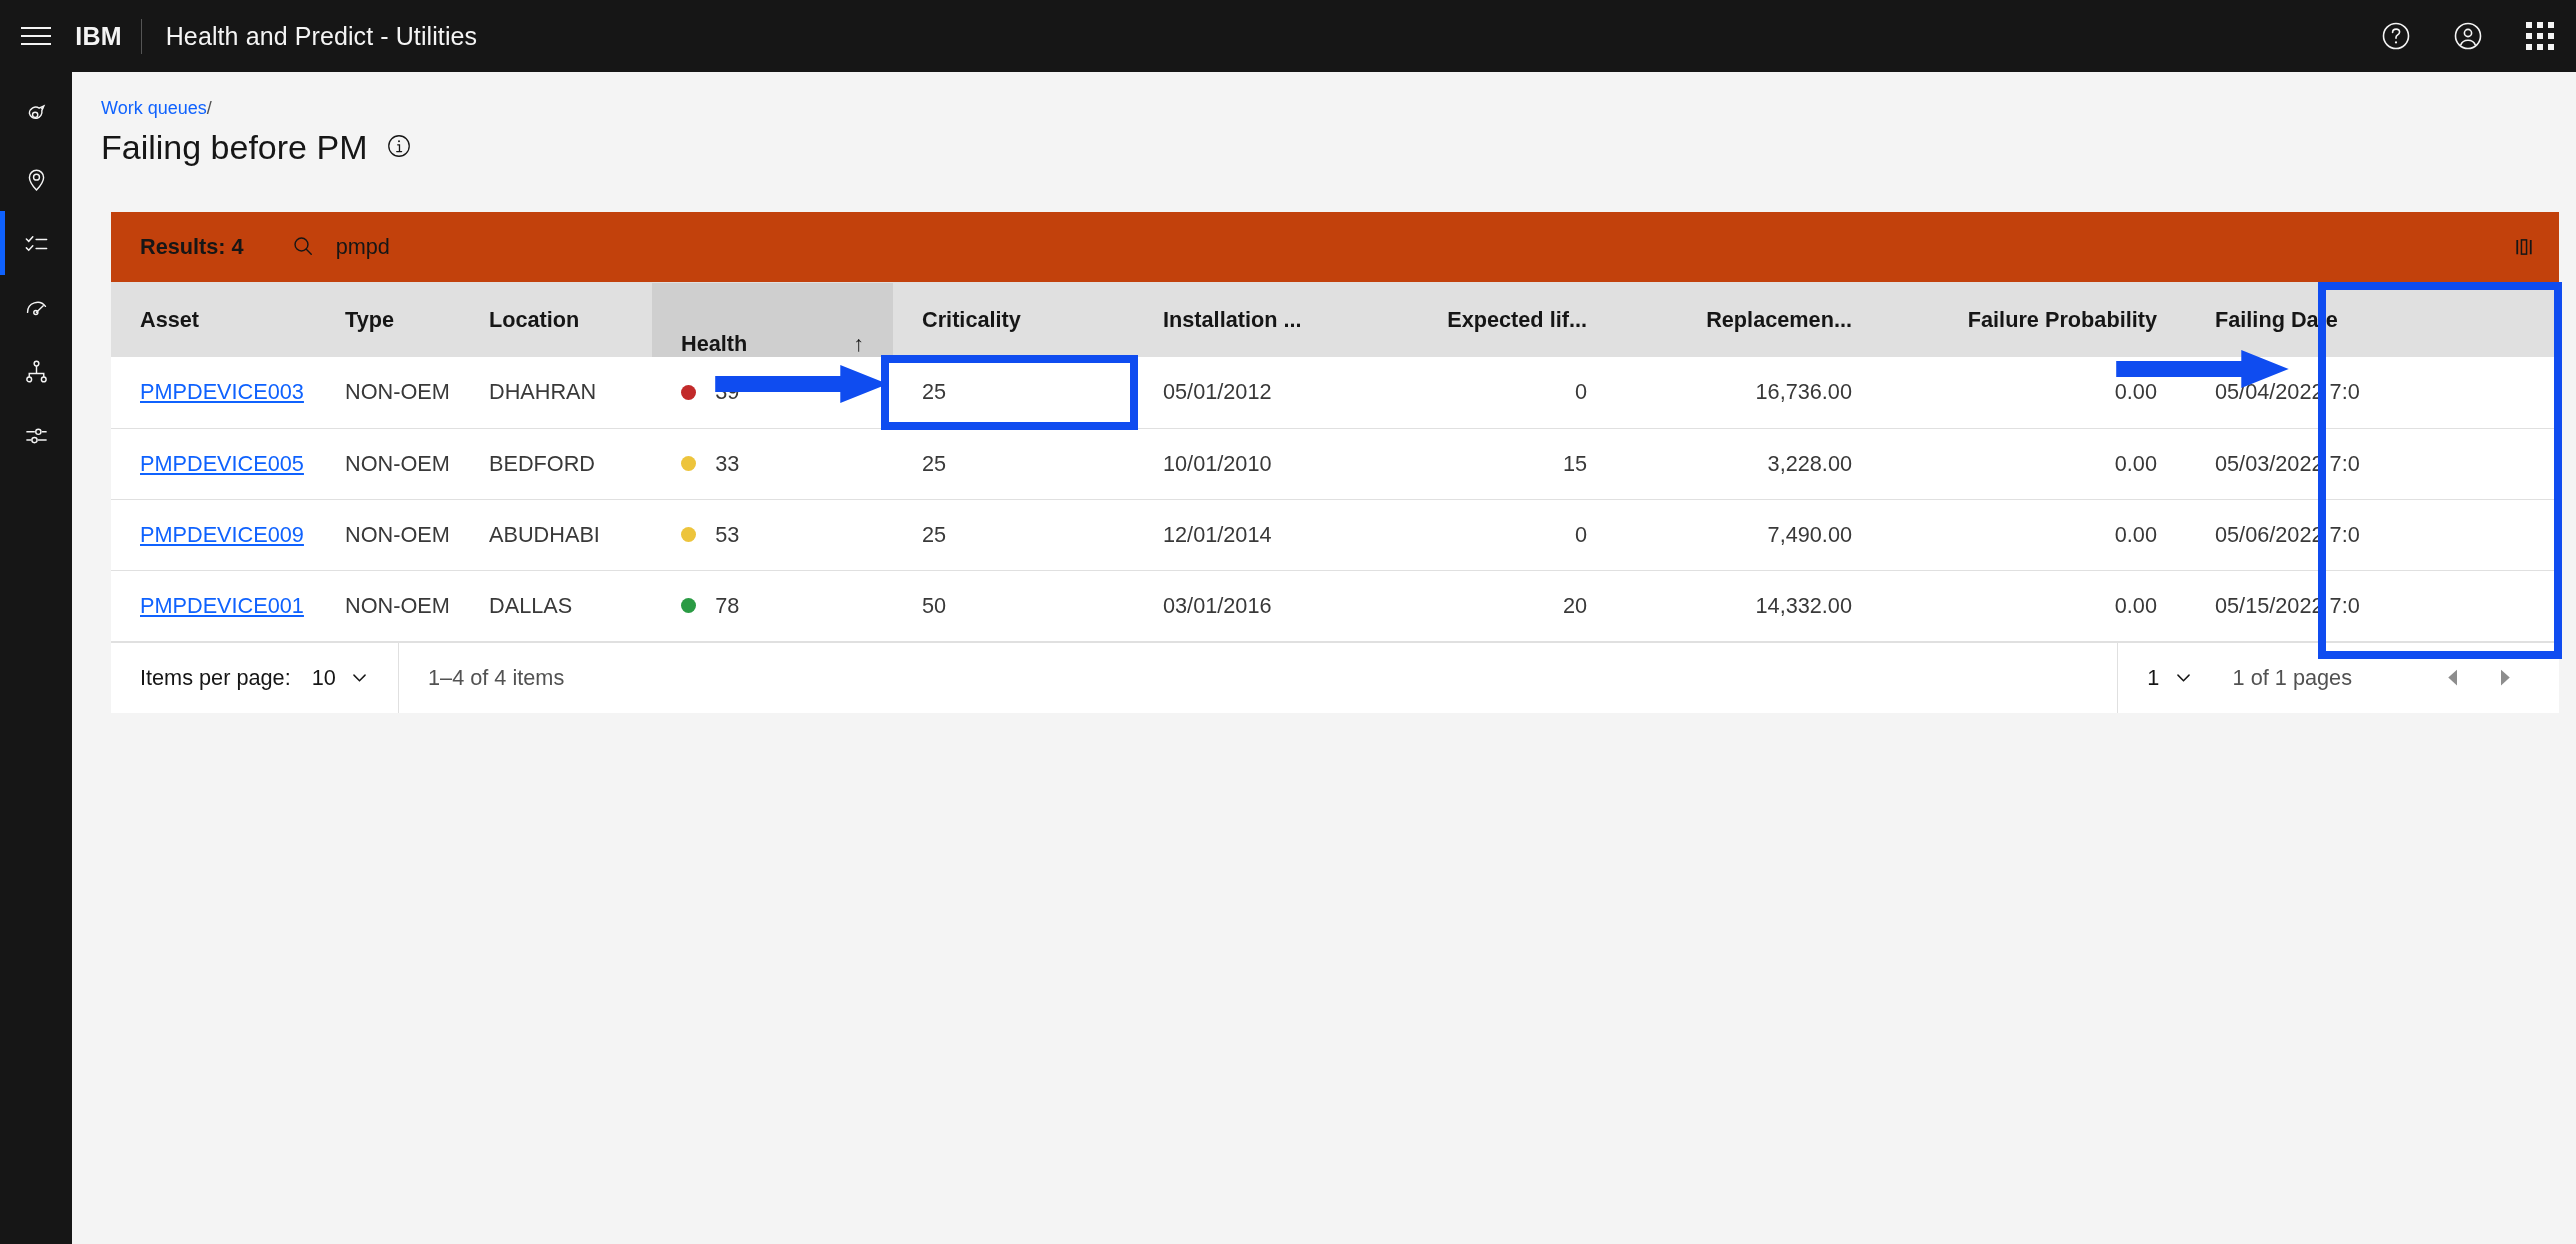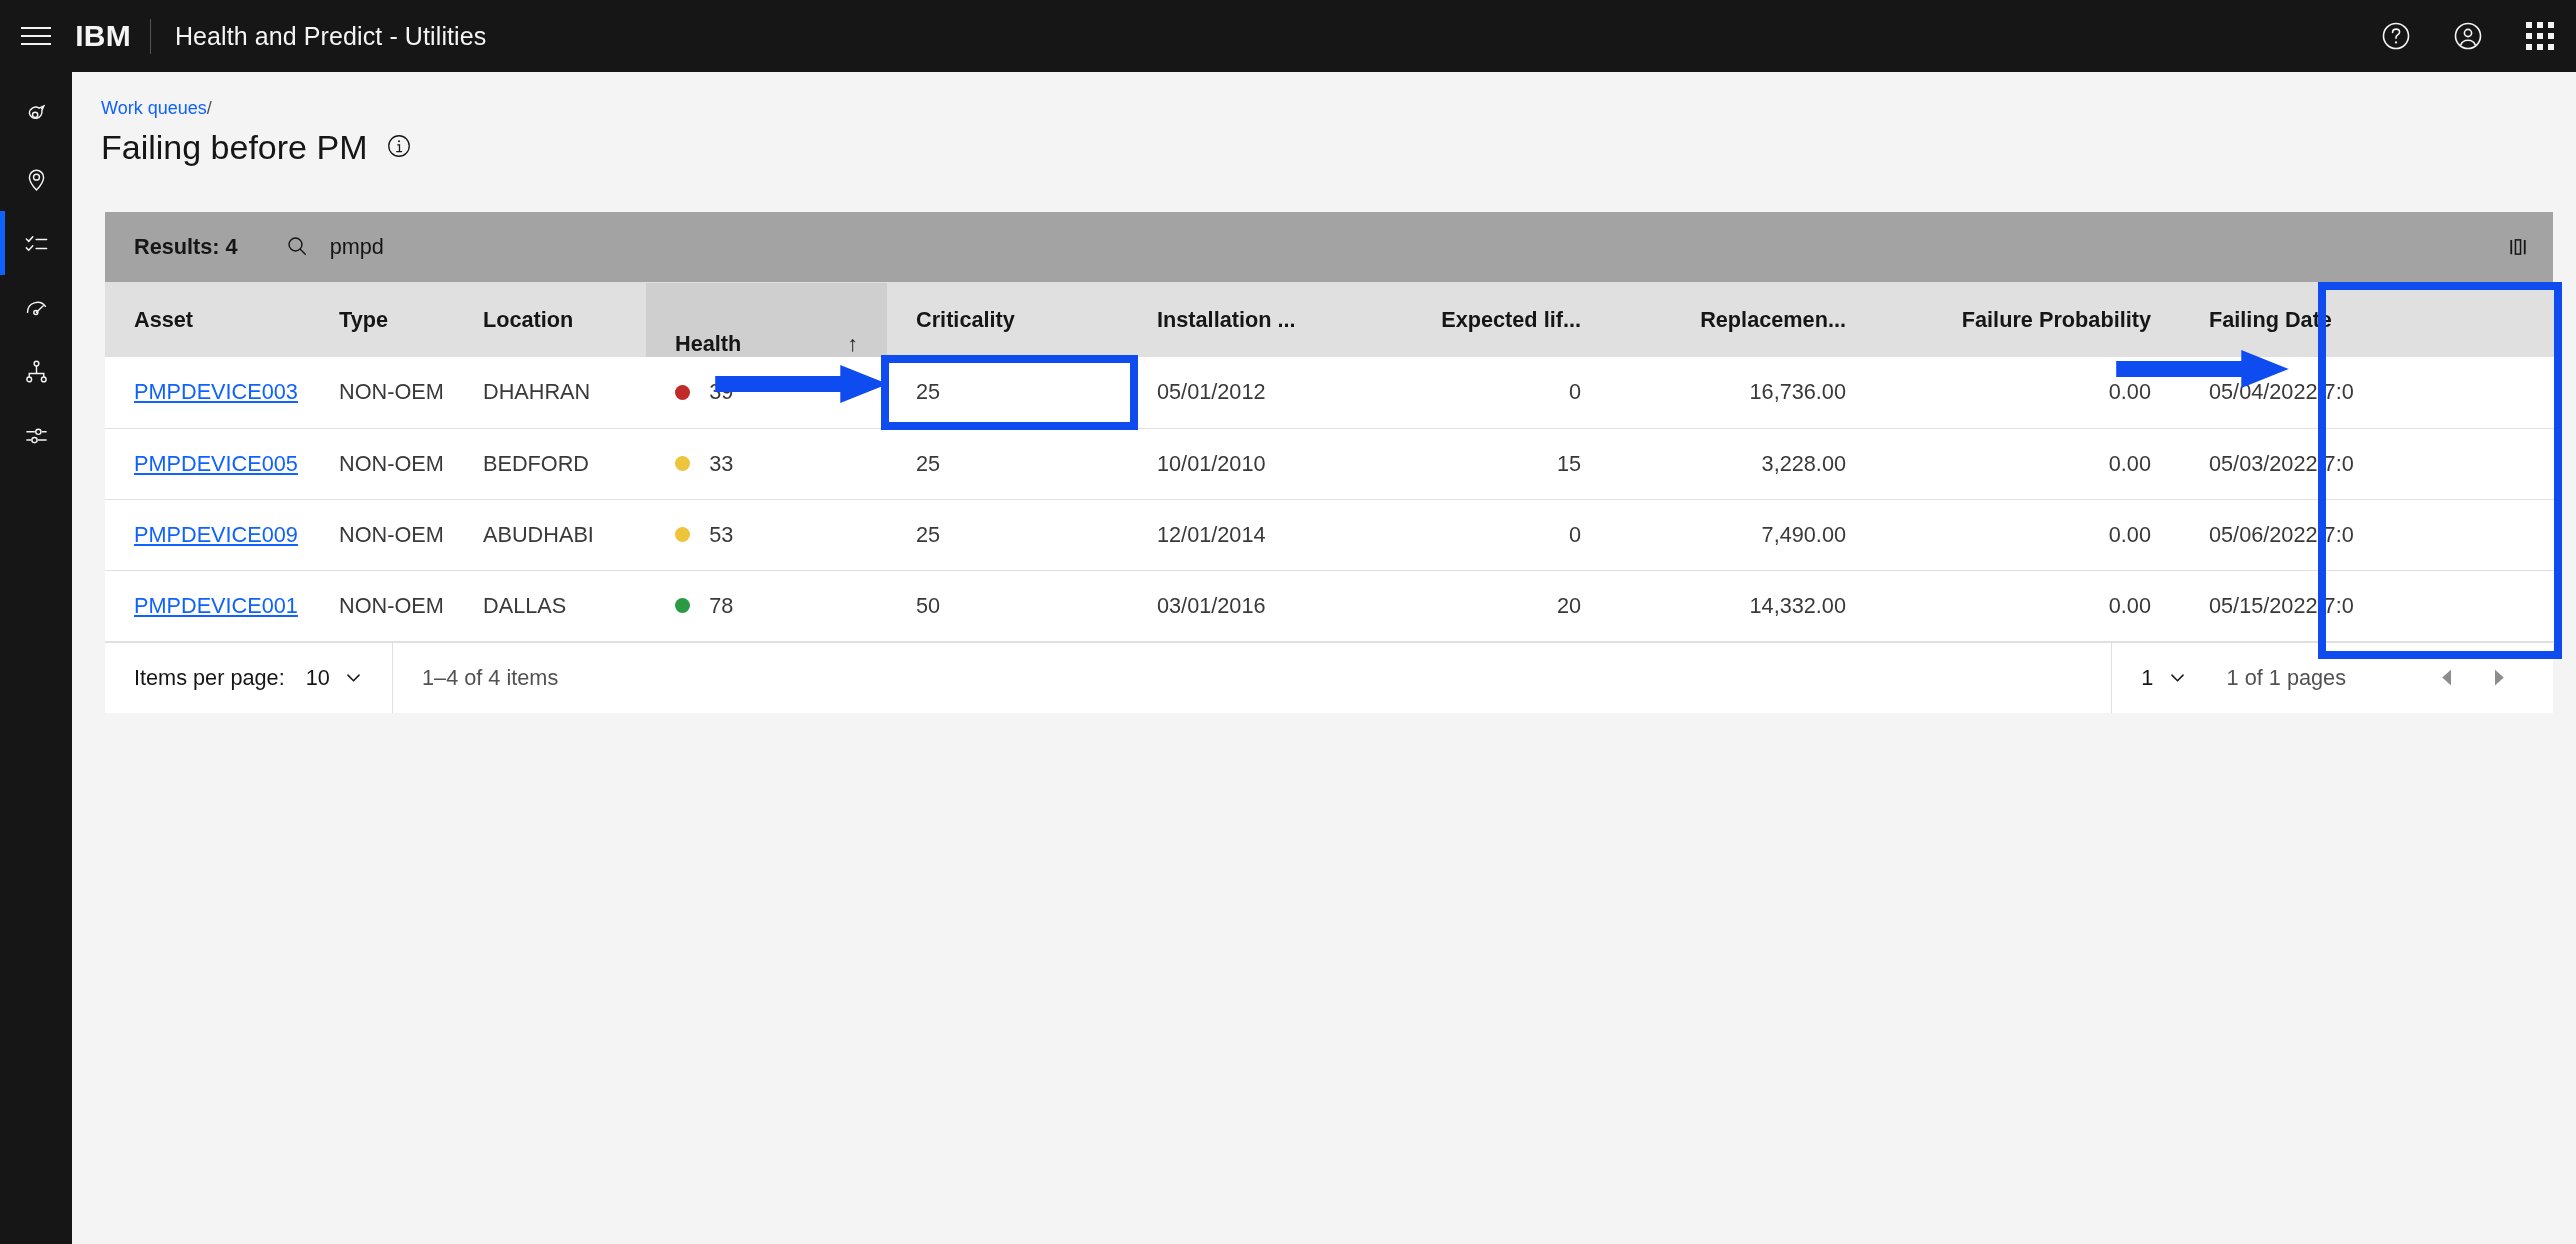--- a/index.html
+++ b/index.html
@@ -18,21 +18,21 @@
     display: flex; align-items: center;
   }
   .hamburger {
     width: 72px; height: 72px;
     display: flex; align-items: center; justify-content: center;
     flex-direction: column; gap: 5.6px;
     cursor: pointer;
   }
   .hamburger span { display: block; width: 30.5px; height: 2.4px; background: #f4f4f4; }
   .brand {
-    color: #f4f4f4; font-size: 30px; font-weight: 600;
+    color: #f4f4f4; font-size: 25px; font-weight: 600;
     letter-spacing: 0.3px; padding: 0 19px 0 3.2px;
   }
   .brand-sep { width: 0.8px; height: 35px; background: #555; }
   .app-title {
     color: #f4f4f4; font-size: 25px; font-weight: 400;
     padding-left: 24px; letter-spacing: 0.1px;
   }
   .header-spacer { flex: 1; }
   .hdr-icon {
     width: 72px; height: 72px;
@@ -77,22 +77,22 @@
   .breadcrumb .sep { color: #525252; }
   .page-title-row {
     position: absolute; left: 29px; top: 56px;
     display: flex; align-items: center; gap: 19px;
   }
   .page-title { font-size: 34px; font-weight: 400; color: #161616; }
   .info-icon { cursor: pointer; display: block; }
 
   
   .card {
-    position: absolute; left: 33px; top: 140px;
-    width: 2448px; background: #a3a3a3;
+    position: absolute; left: 39px; top: 140px;
+    width: 2448px; background: #c2410c;
   }
   .toolbar {
     height: 71px; display: flex; align-items: center;
     border-bottom: 0.8px solid #e0e0e0;
     padding: 0 0 0 29px;
   }
   .results-label { font-size: 21.7px; font-weight: 600; color: #161616; }
   .search-wrap { display: flex; align-items: flex-start; gap: 21px; margin-left: 47px; }
   .search-icon { display: block; cursor: pointer; }
   .search-input {

